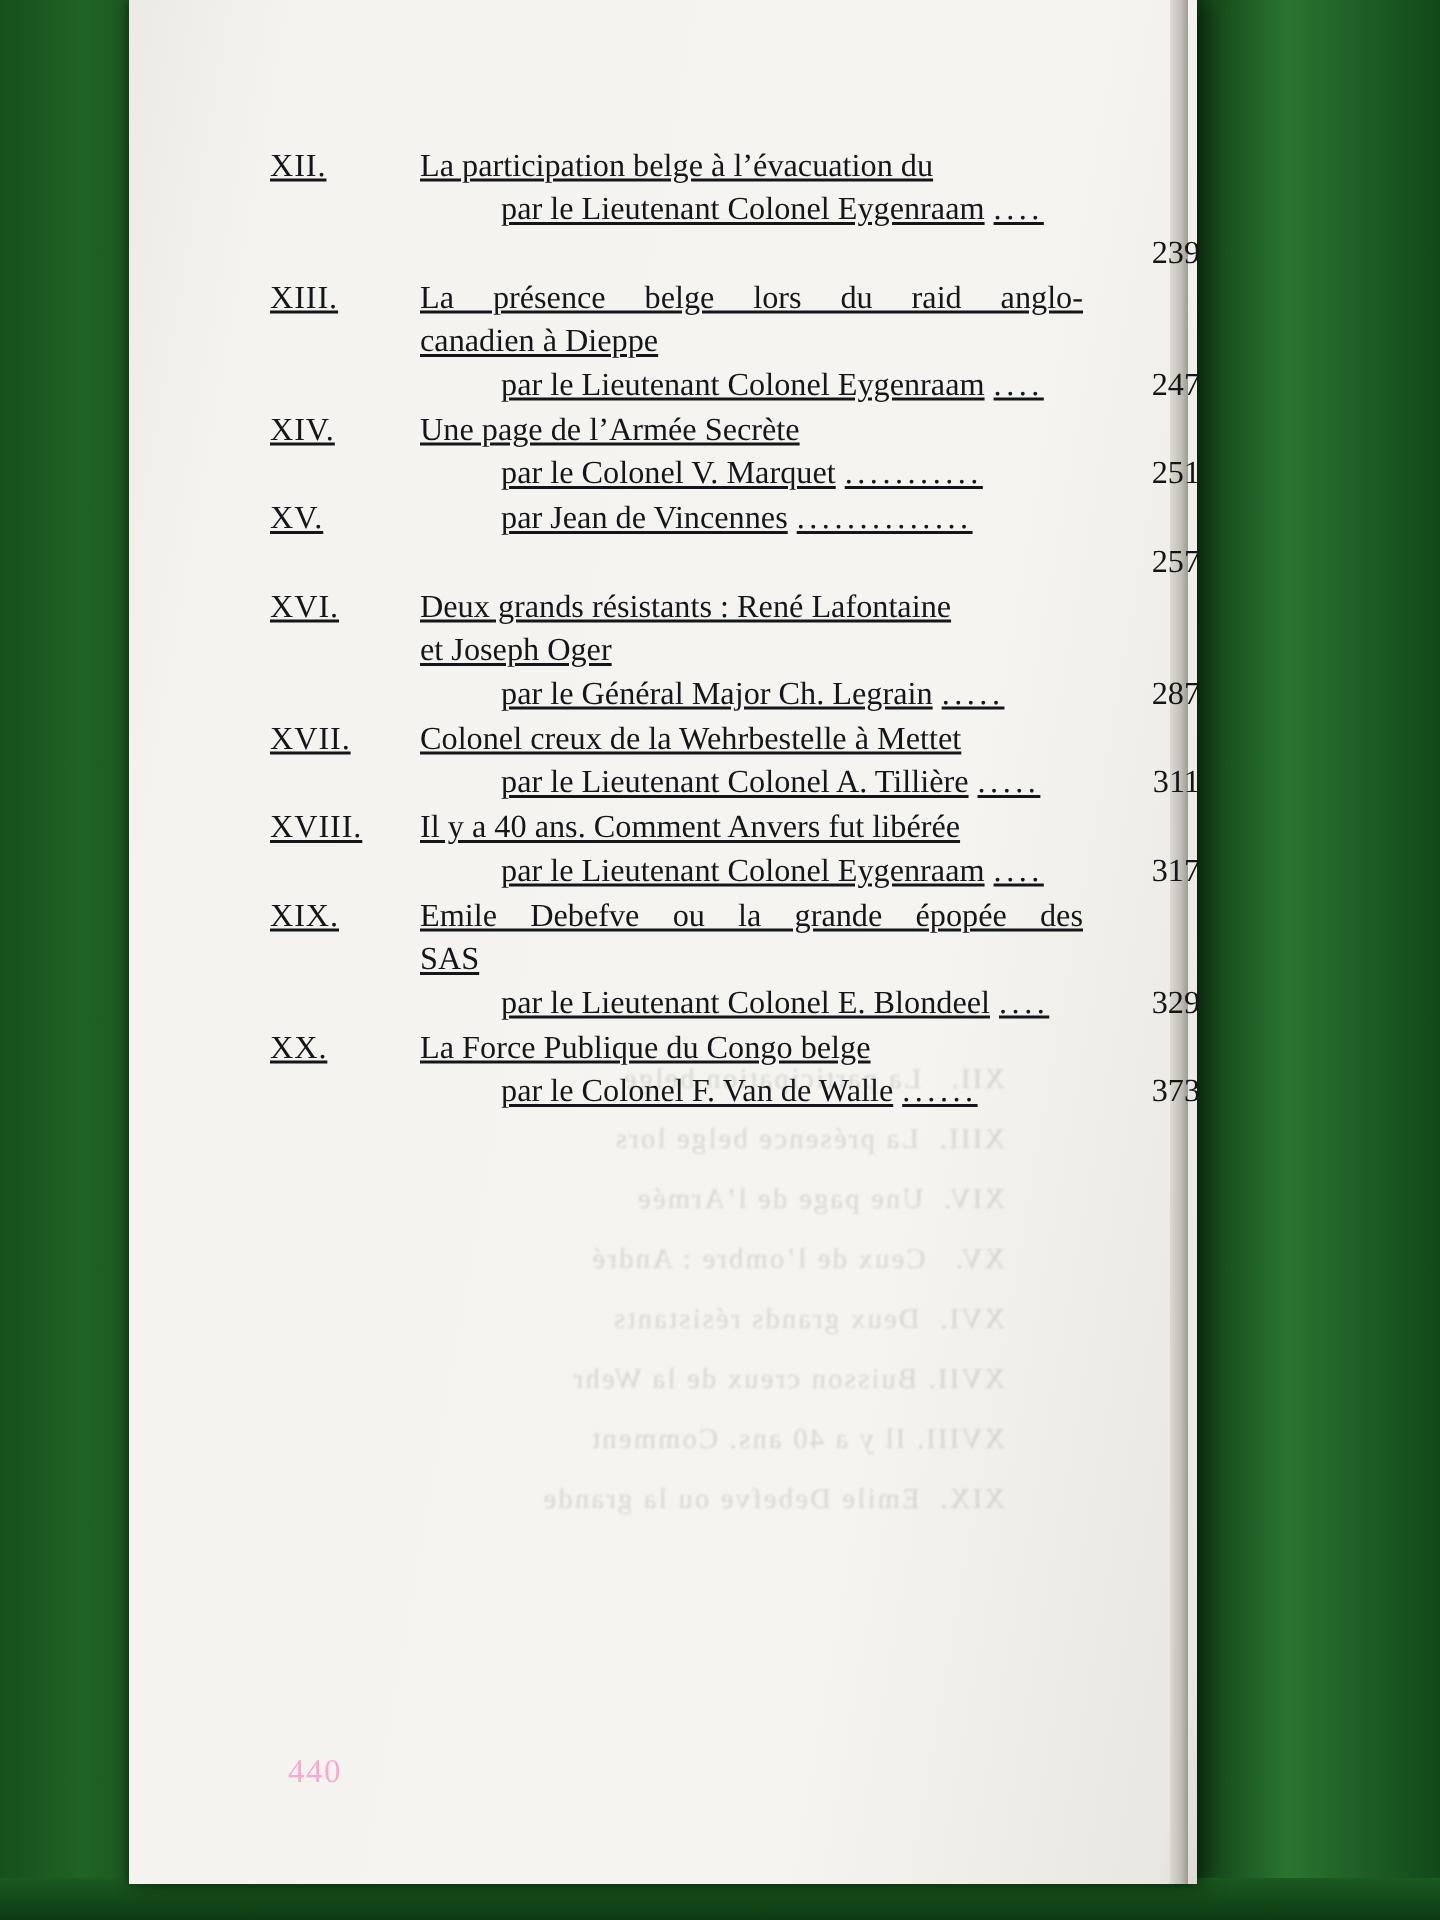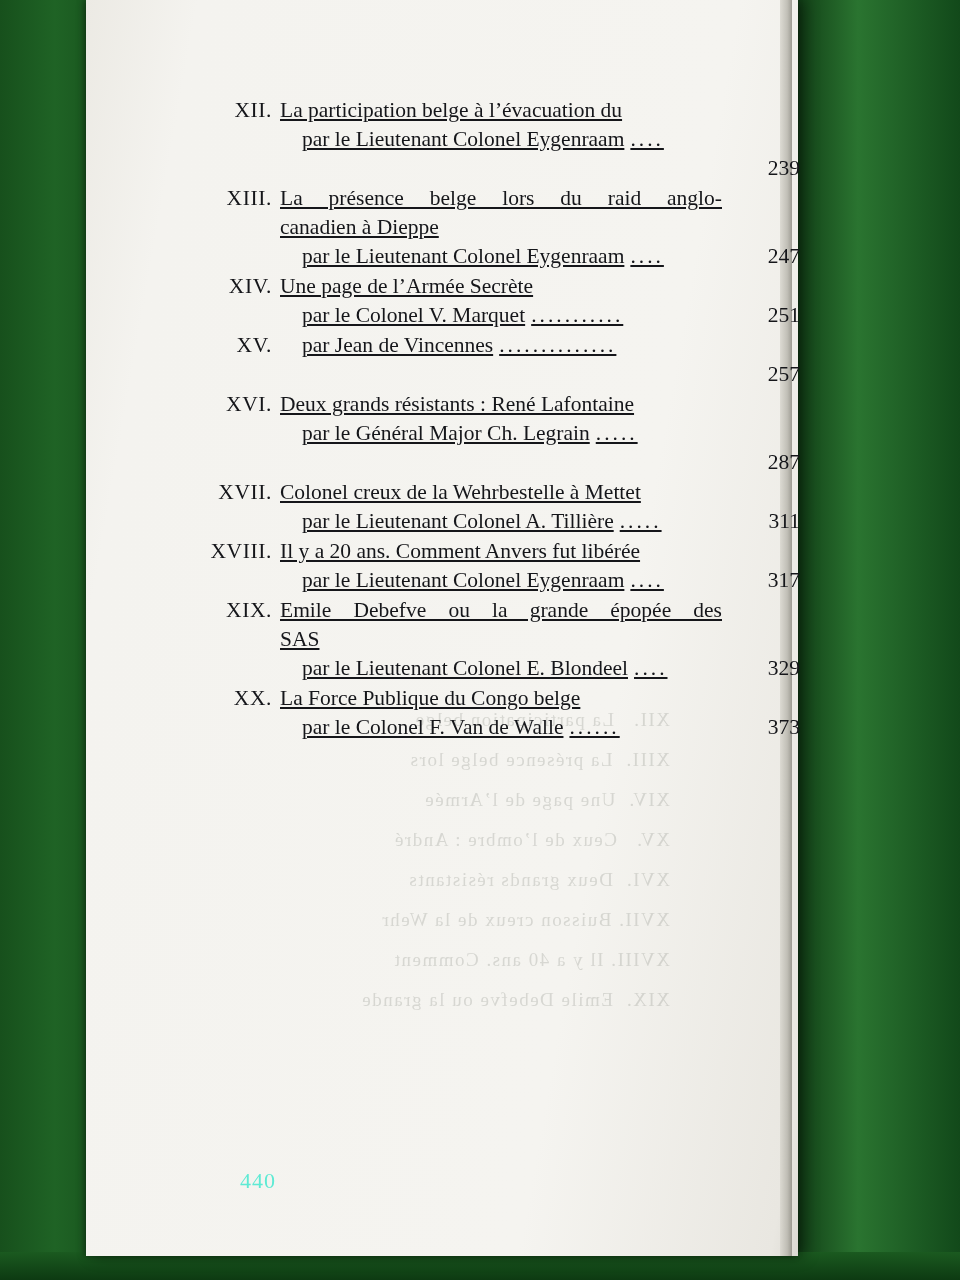--- a/index.html
+++ b/index.html
@@ -81,26 +81,26 @@
     width: 620px;
     color: #15161a;
   }
   .entry {
     display: grid;
     grid-template-columns: 92px 1fr 70px;
     column-gap: 8px;
     margin-bottom: 1px;
   }
   .num {
-    text-align: right;
     font-size: 21.5px;
     line-height: 29px;
     letter-spacing: 0.6px;
     white-space: nowrap;
     padding-top: 0px;
+    text-decoration: underline;
   }
   .lines {
     font-size: 21.5px;
     line-height: 29px;
     text-decoration: underline;
   }
   .title-line {
     white-space: nowrap;
   }
   .title-just {
@@ -108,21 +108,21 @@
     text-align: justify;
     text-align-last: justify;
     white-space: normal;
   }
   .author-line {
     padding-left: 22px;
     white-space: nowrap;
     display: flex;
     align-items: baseline;
   }
-  .author-text { white-space: nowrap; }
+  .author-text { white-space: nowrap; margin-left: 32px; }
   .dots {
     flex: 1;
     overflow: hidden;
     white-space: nowrap;
     letter-spacing: 3px;
     padding-left: 6px;
     color: #15161a;
   }
   .page-no {
     font-size: 21.5px;
@@ -130,22 +130,21 @@
     text-align: right;
     white-space: nowrap;
   }
   .page-no.blank { visibility: hidden; }
   .folio {
     position: absolute;
     left: 192px;
     top: 1168px;
     font-size: 22px;
     letter-spacing: 1px;
-    color: #5eead4;
-    margin-left: 48px;
+    color: #f9a8d4;
   }
   sup { font-size: 0.62em; vertical-align: super; }
 </style>
 </head>
 <body>
 
 <div id="page">
 
   <div class="bg-green-top"></div>
   <div class="bg-green-left"></div>
@@ -227,20 +226,21 @@
       <div class="page-no">
         <div class="page-no blank">0</div>
         <div class="page-no">257</div>
       </div>
     </div>
 
     <div class="entry">
       <div class="num">XVI.</div>
       <div class="lines">
         <div class="title-line">Deux grands résistants : René Lafontaine</div>
+        <div class="title-line">et Joseph Oger</div>
         <div class="author-line">
           <span class="author-text">par le Général Major Ch. Legrain</span>
           <span class="dots">.....</span>
         </div>
       </div>
       <div class="page-no">
         <div class="page-no blank">0</div>
         <div class="page-no blank">0</div>
         <div class="page-no">287</div>
       </div>
@@ -257,21 +257,21 @@
       </div>
       <div class="page-no">
         <div class="page-no blank">0</div>
         <div class="page-no">311</div>
       </div>
     </div>
 
     <div class="entry">
       <div class="num">XVIII.</div>
       <div class="lines">
-        <div class="title-line">Il y a 20 ans. Comment Anvers fut libérée</div>
+        <div class="title-line">Il y a 40 ans. Comment Anvers fut libérée</div>
         <div class="author-line">
           <span class="author-text">par le Lieutenant Colonel Eygenraam</span>
           <span class="dots">....</span>
         </div>
       </div>
       <div class="page-no">
         <div class="page-no blank">0</div>
         <div class="page-no">317</div>
       </div>
     </div>

